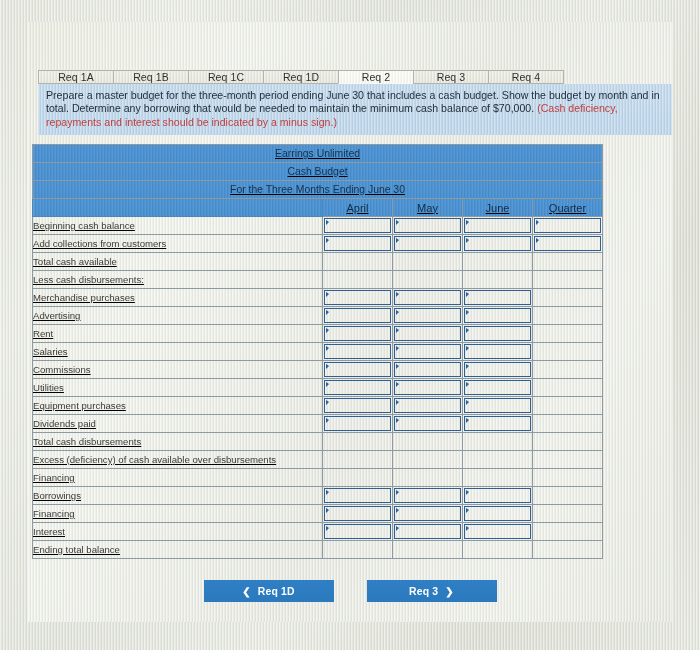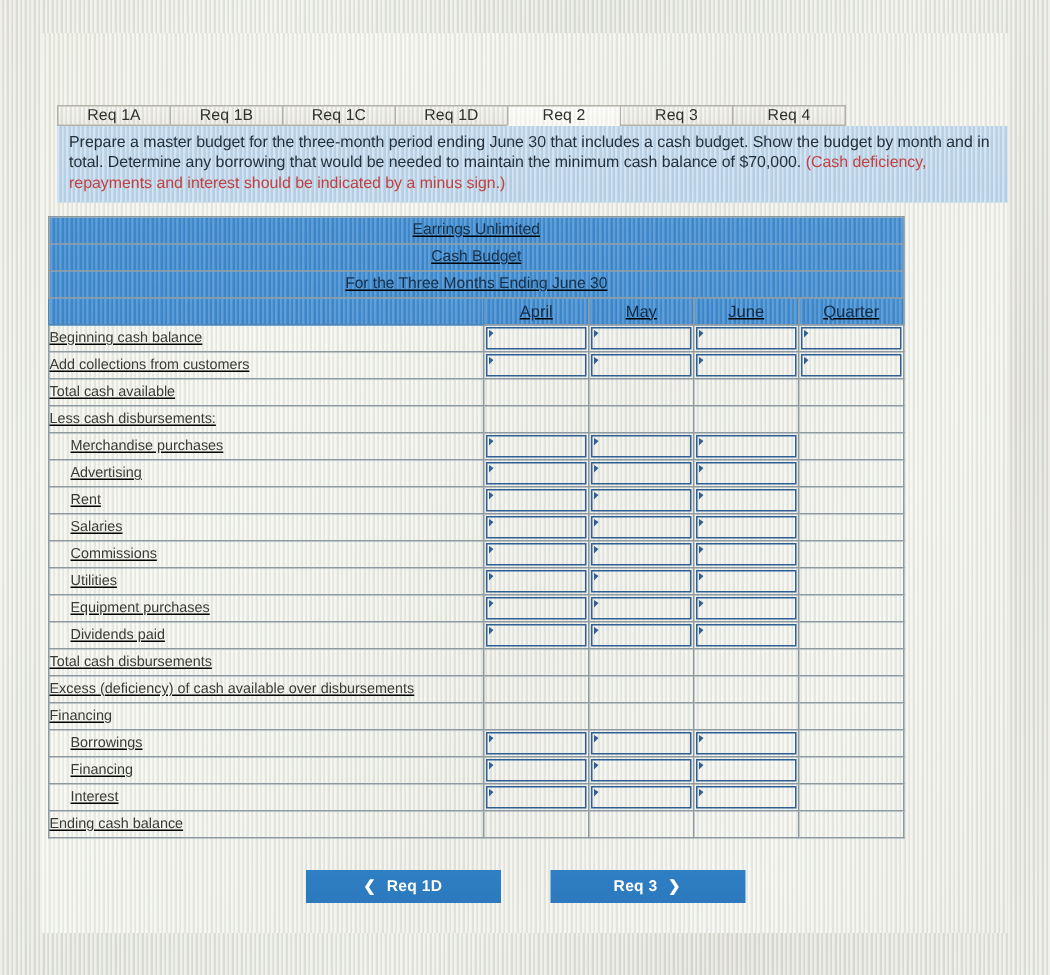--- a/index.html
+++ b/index.html
@@ -161,21 +161,21 @@
     text-align: center;
     font-size: 11px;
     border-color: #4f86b8;
   }
   td.label {
     text-align: left;
     padding-left: 4px;
     white-space: nowrap;
     color: #3a3a37;
   }
-  td.label.ind { padding-left: 14px; }
+  td.label.ind { }
   td.cell { background: transparent; }
 
   
   .inputbox {
     position: relative;
     height: 15px;
     margin: 0px 1px;
     border: 1px solid #2f5f93;
     box-sizing: border-box;
     background: rgba(255,255,255,0.06);
@@ -484,21 +484,21 @@
               </td>
               <td class="cell">
                 <div class="inputbox"></div>
               </td>
               <td class="cell">
                 <div class="inputbox"></div>
               </td>
               <td class="cell"></td>
             </tr>
             <tr>
-              <td class="label">Ending cash balance</td>
+              <td class="label">Ending total balance</td>
               <td class="cell"></td>
               <td class="cell"></td>
               <td class="cell"></td>
               <td class="cell"></td>
             </tr>
           </tbody>
       </table>
     </div>
 
     <div class="navbar">

